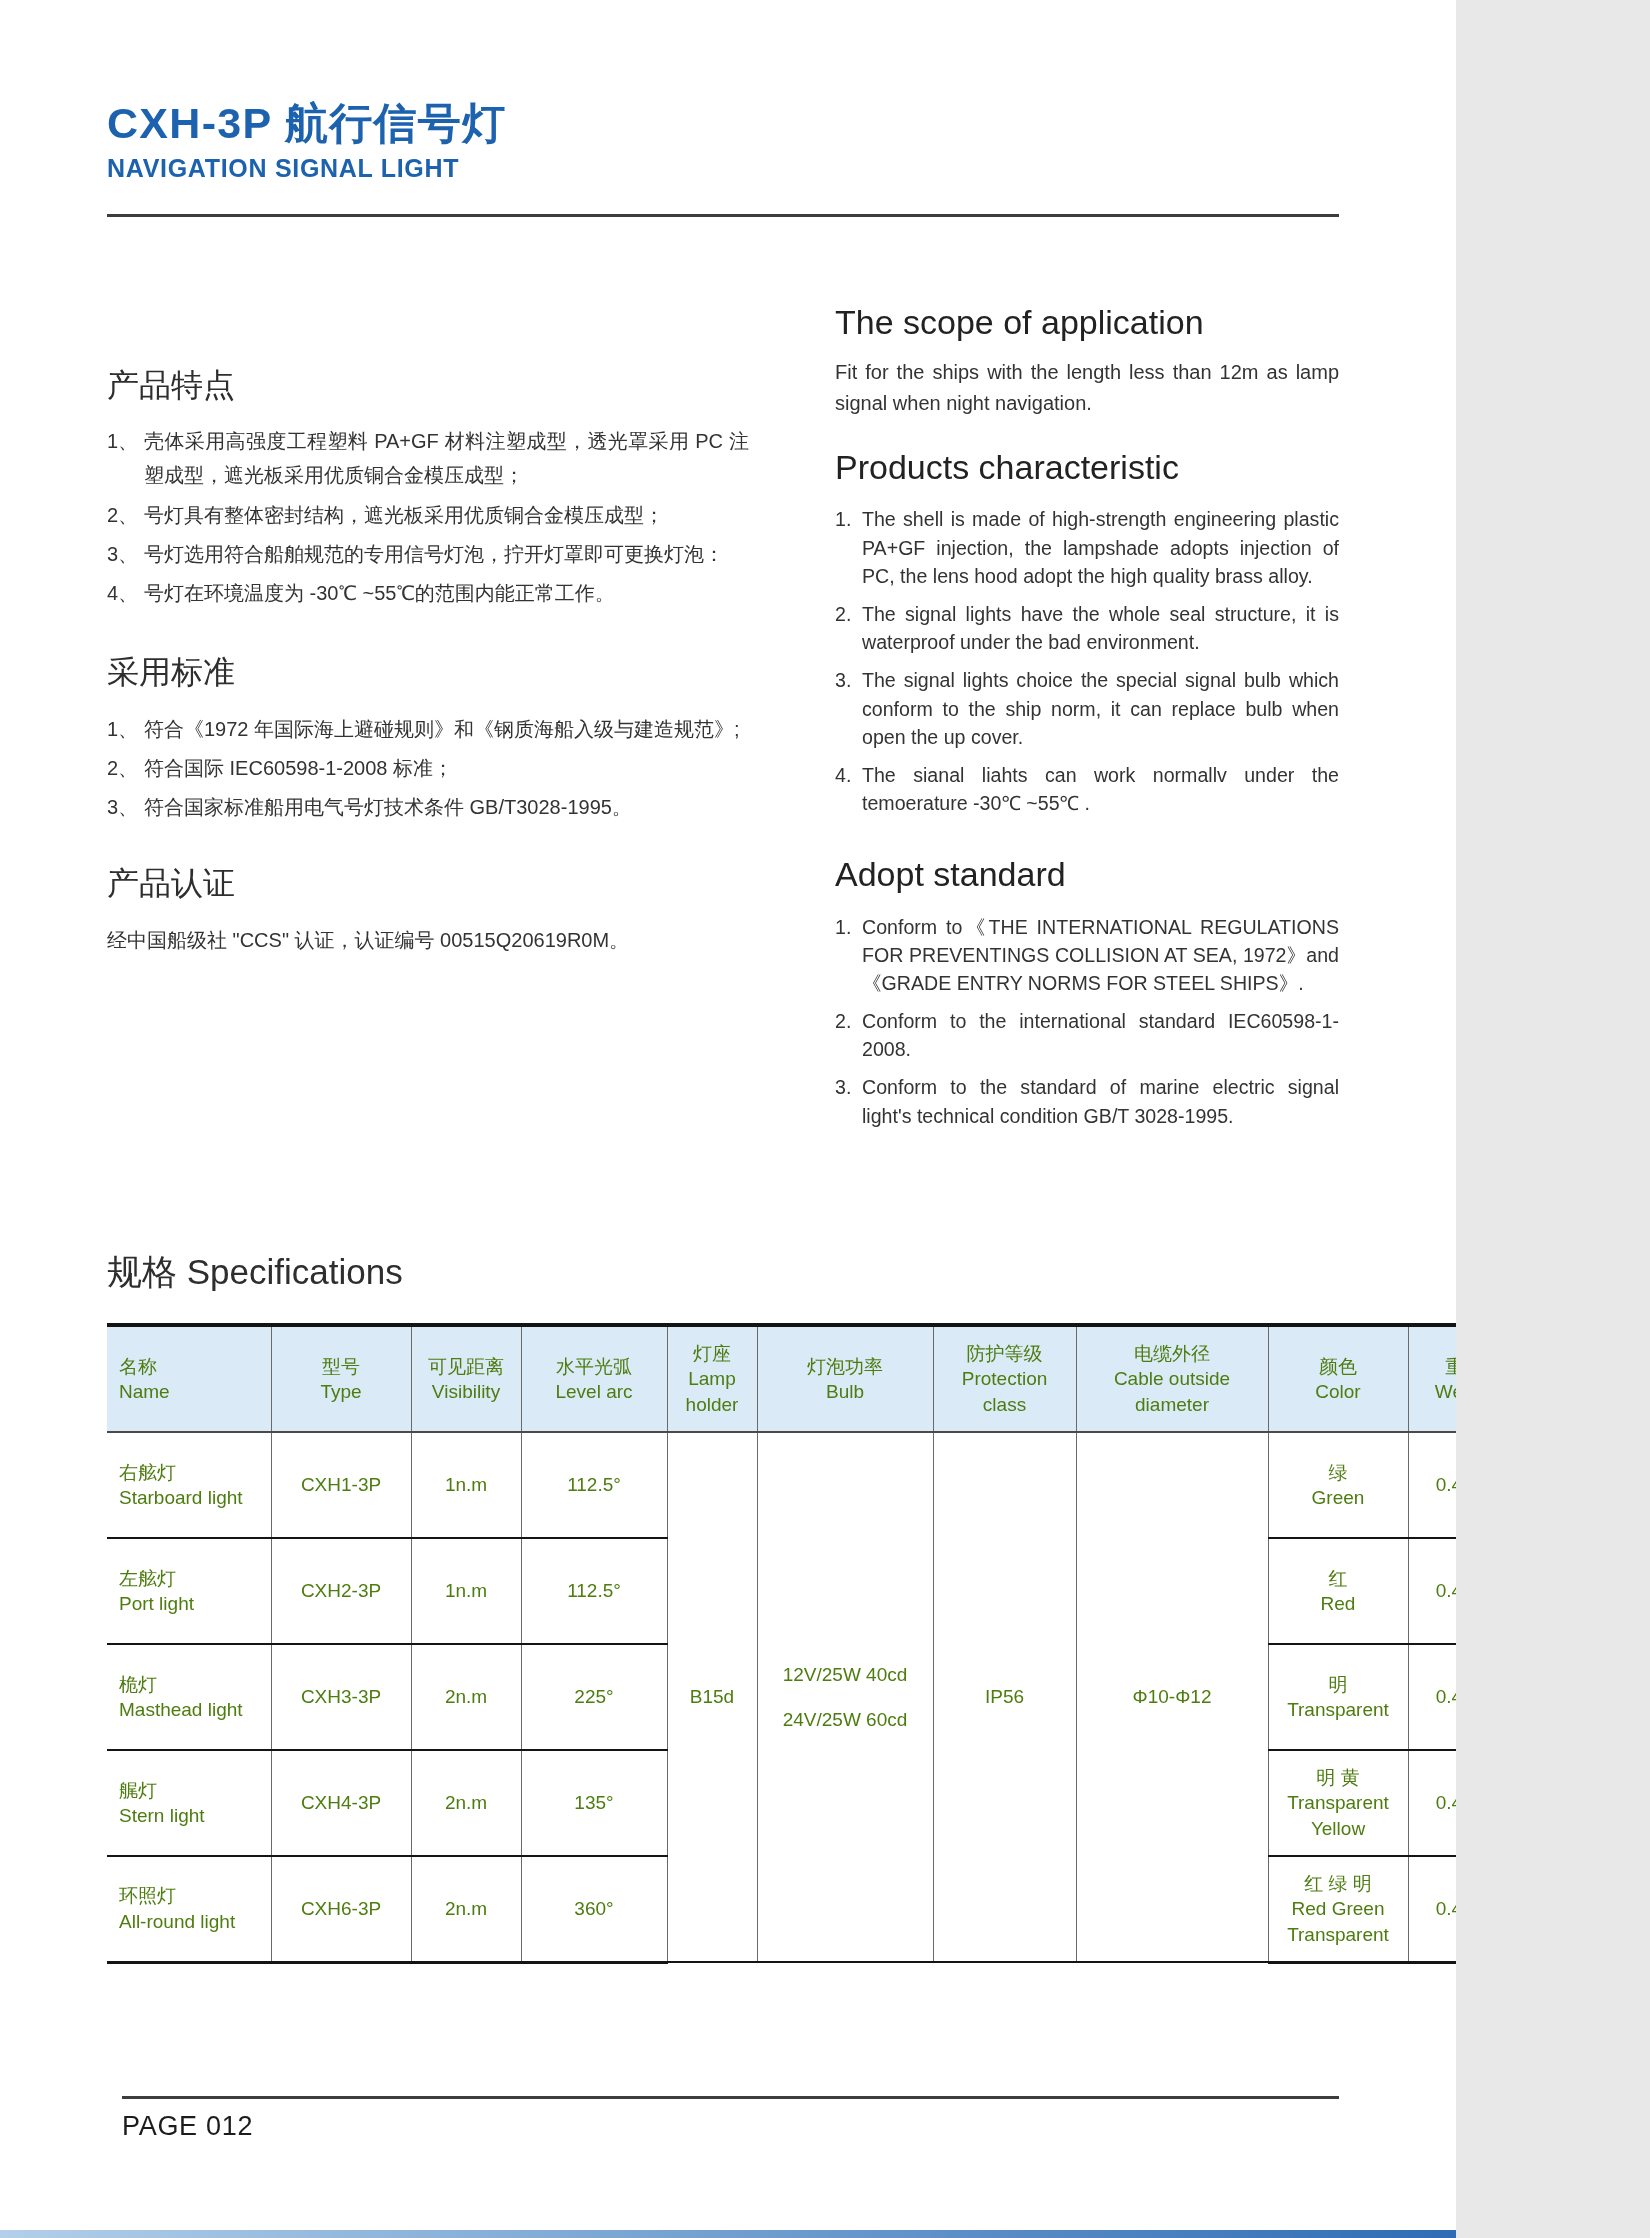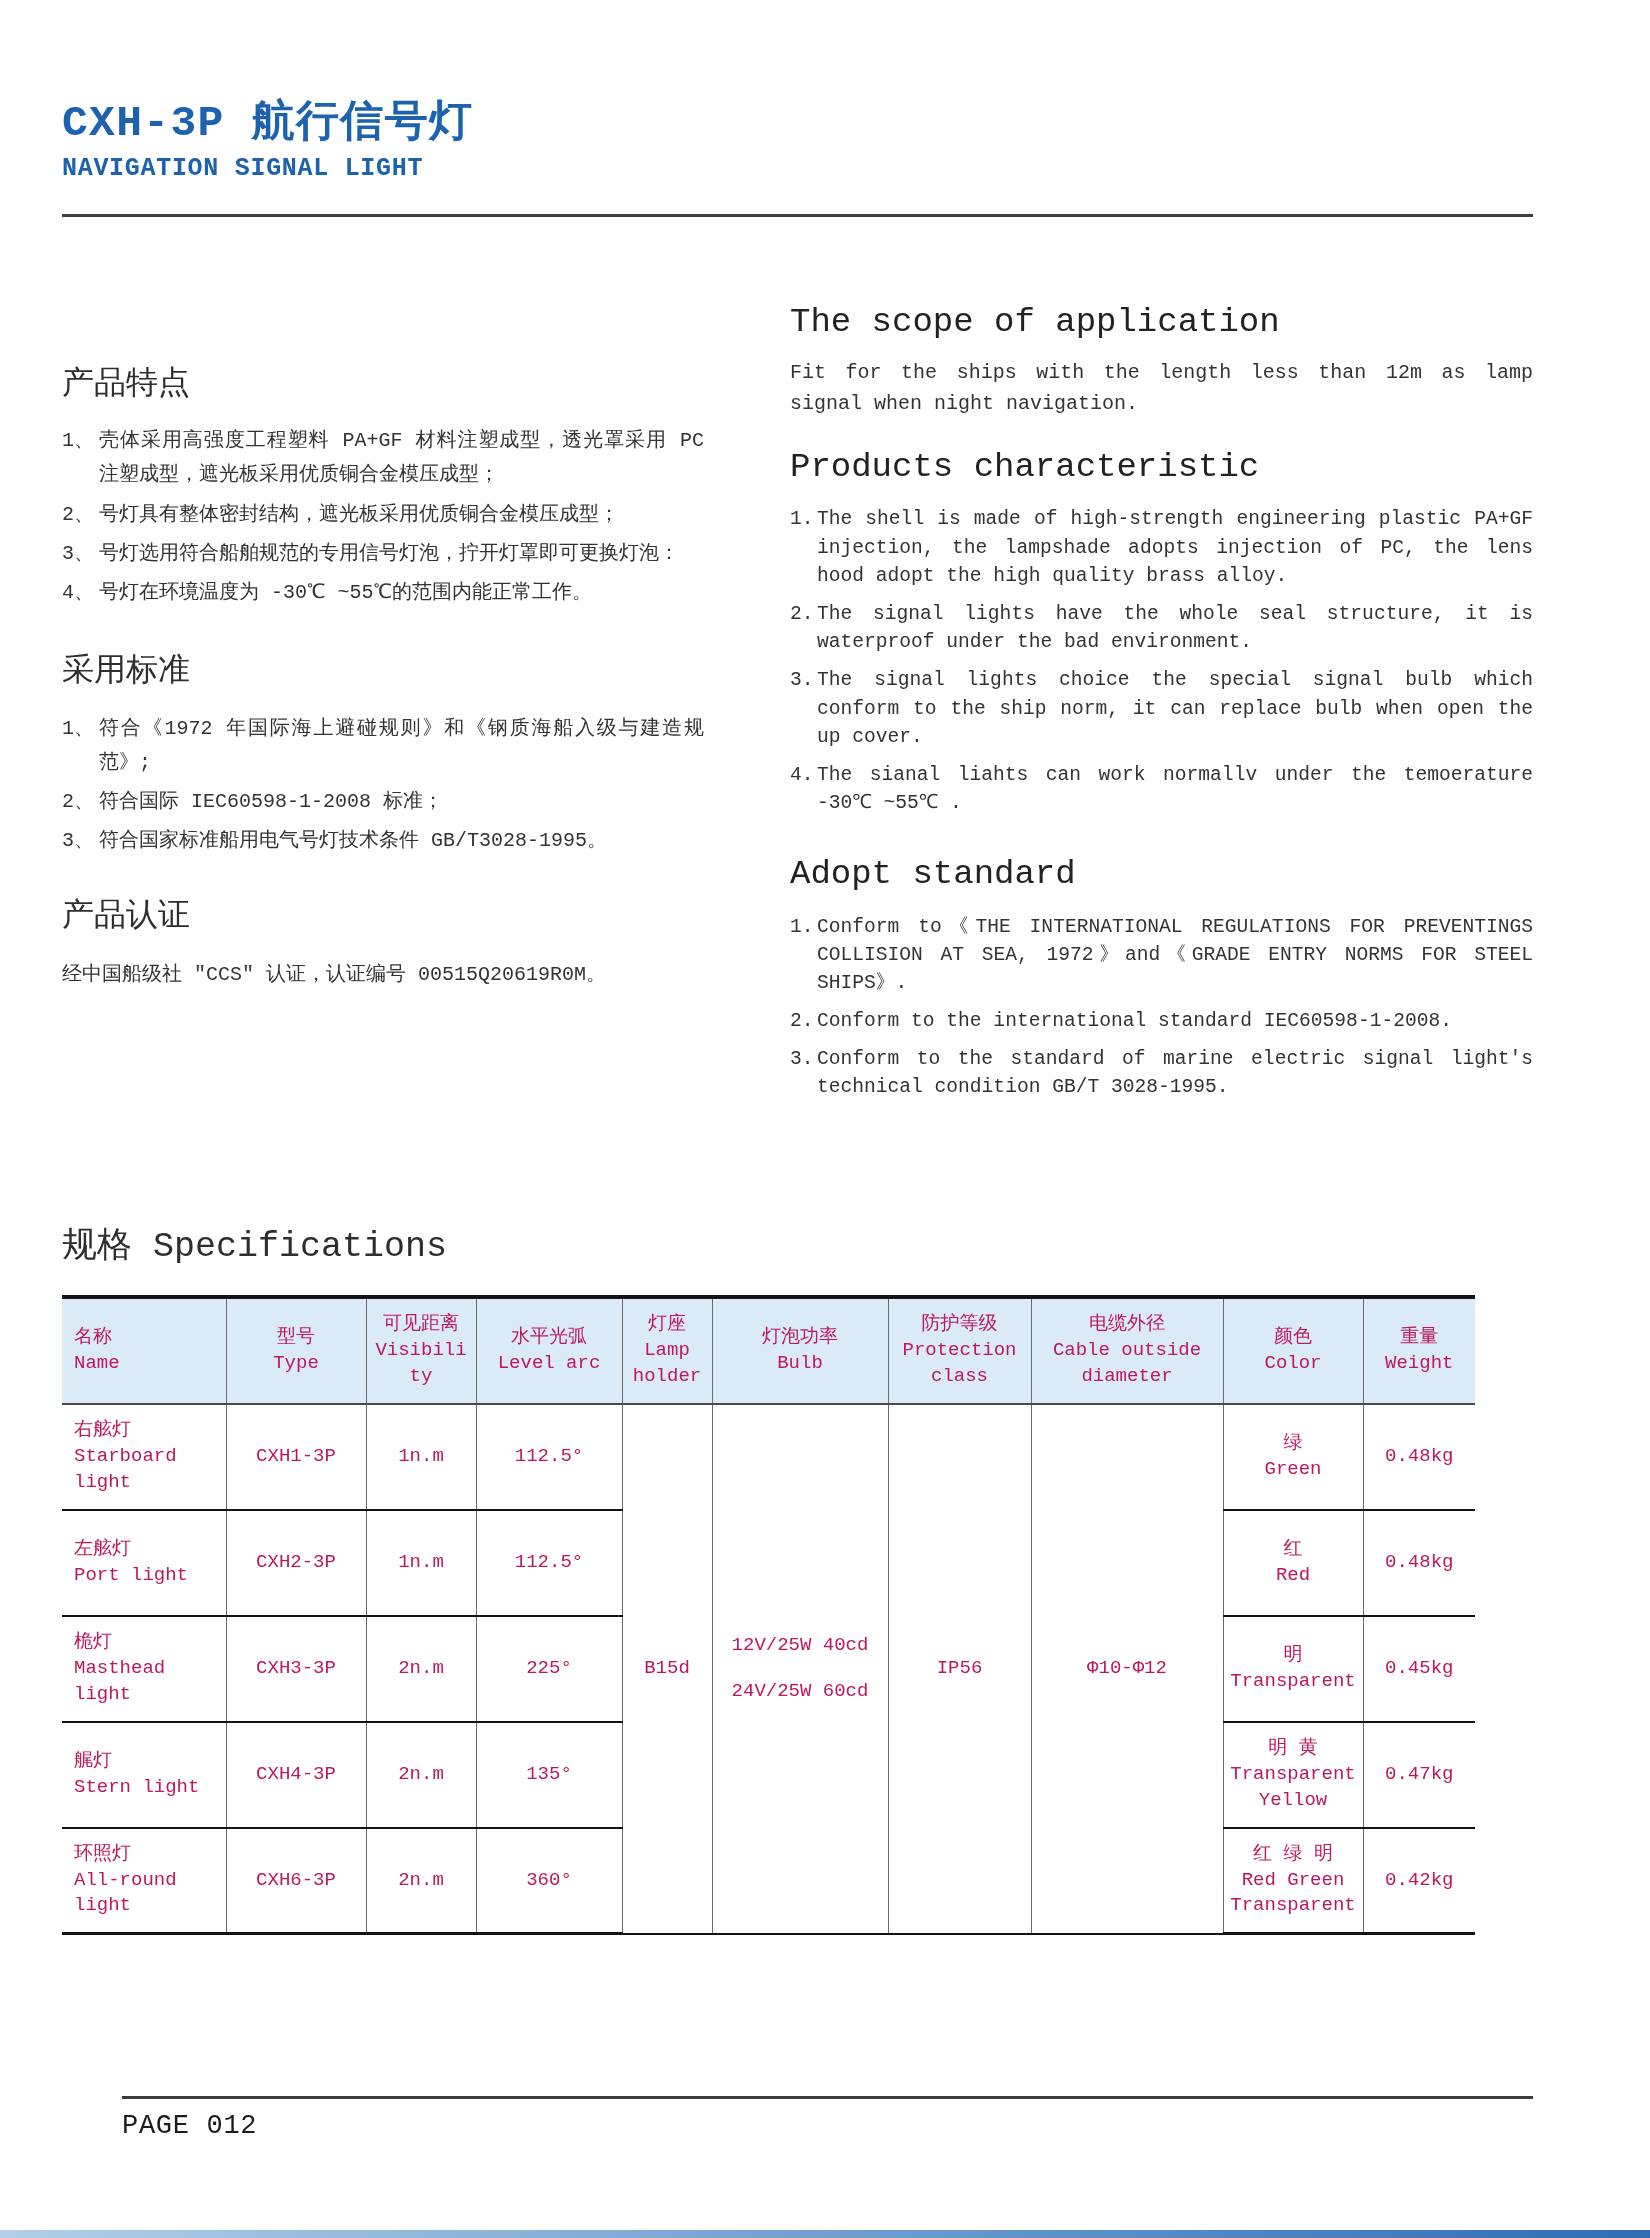--- a/index.html
+++ b/index.html
@@ -1,19 +1,19 @@
 <!DOCTYPE html>
 <html style="font-size:10.6px"><head>
 <meta charset="utf-8">
 <style>
   html,body{margin:0;padding:0;background:#e8e8e8;}
   .page{
-    position:relative;width:1650px;height:2239px;background:#ffffff;
-    font-family:Liberation Mono, monospace;color:#333;
-    box-sizing:border-box;padding:100px 117px 0 62px;overflow:hidden;
+    position:relative;width:1456px;height:2239px;background:#ffffff;
+    font-family:Liberation Sans, sans-serif;color:#333;
+    box-sizing:border-box;padding:100px 117px 0 107px;overflow:hidden;
   }
   
   .title{font-size:43px;font-weight:bold;color:#1d62ae;letter-spacing:1.3px;line-height:1.1;}
   .subtitle{font-size:25px;font-weight:bold;color:#1d62ae;margin-top:6.7px;letter-spacing:0.7px;}
   .title-rule{border:none;border-top:3.3px solid #3d3d3d;margin:31px 0 0 0;}
   
   .content{display:grid;grid-template-columns:642px 1fr;column-gap:86px;margin-top:85px;}
   .zh-heading{font-size:32px;font-weight:normal;color:#2e2e2e;margin:0;line-height:1.2;}
   .en-heading{font-size:34px;font-weight:normal;color:#222;margin:0;line-height:1.2;}
   .body-text{font-size:20px;line-height:1.55;margin-top:22.6px;color:#333;text-align:justify;}
@@ -24,21 +24,21 @@
   .en-item .num{position:absolute;left:0;top:0;}
   .sec-features-left{margin-top:64px;}
   .sec-standards-left{margin-top:43px;}
   .sec-cert-left{margin-top:40px;}
   .sec-features-right{margin-top:28px;}
   .sec-standards-right{margin-top:37px;}
   .sec-cert-right{margin-top:32px;}
   
   .spec{margin-top:110px;}
   .spec-heading{font-size:35px;font-weight:normal;color:#2e2e2e;margin:0;}
-  table.spec-table{border-collapse:collapse;table-layout:fixed;width:1411px;margin-top:27px;font-size:19px;color:#be185d;}
+  table.spec-table{border-collapse:collapse;table-layout:fixed;width:1411px;margin-top:27px;font-size:19px;color:#4d7c0f;}
   .spec-table th,.spec-table td{vertical-align:middle;text-align:center;padding:8px 5.3px;font-weight:normal;line-height:1.35;word-wrap:break-word;}
   .spec-table thead th{background:#daeaf7;height:88px;border-top:4px solid #141414;border-bottom:2px solid #4a4a4a;}
   .spec-table th + th, .spec-table td + td{border-left:1.3px solid #6a6a6a;}
   .spec-table tbody td{border-bottom:2.7px solid #141414;}
   .spec-table tbody tr{height:106px;}
   .spec-table tbody tr:last-child td{border-bottom:3.3px solid #141414;}
   .col-name{text-align:left !important;padding-left:12px !important;}
   .bulb-line2{margin-top:20px;}
   
   .footer{position:absolute;left:122px;right:117px;top:2096px;}

